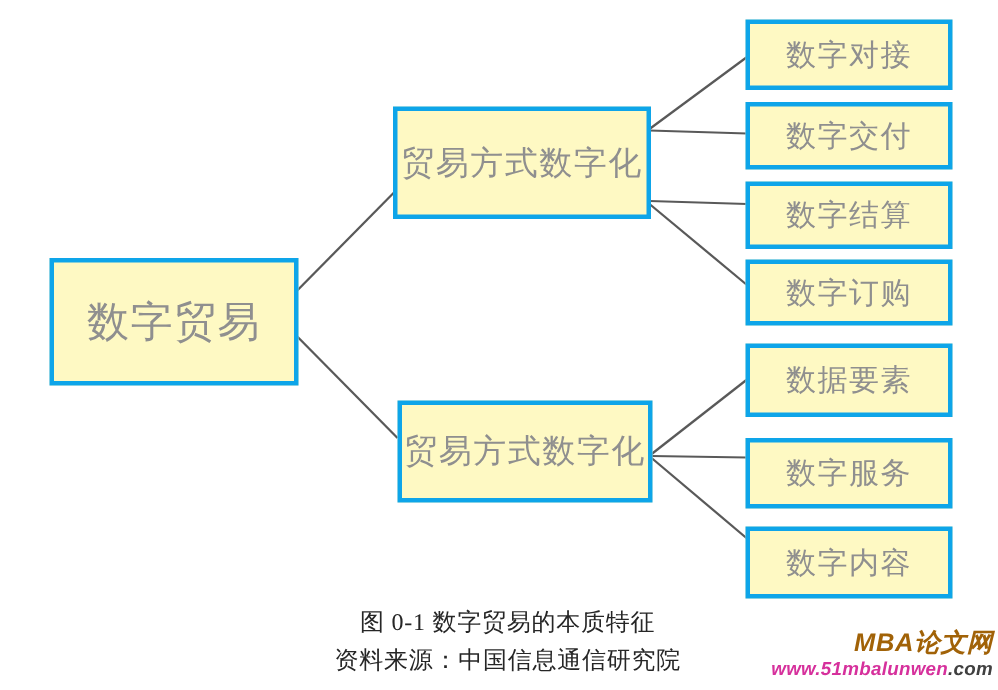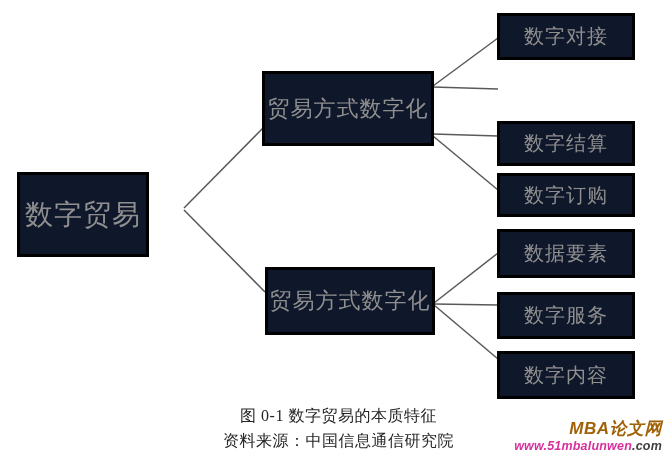--- a/index.html
+++ b/index.html
@@ -16,30 +16,30 @@
     left: 0; top: 0;
     width: 665px; height: 460px;
   }
   .connectors line {
     stroke: #595959;
     stroke-width: 1.5;
   }
   .node {
     position: absolute;
     box-sizing: border-box;
-    background: #0f172a;
-    border: 3px solid #000000;
+    background: #fef9c3;
+    border: 3px solid #0ea5e9;
     color: #8f8f8f;
     display: flex;
     align-items: center;
     justify-content: center;
     white-space: nowrap;
     letter-spacing: 1px;
   }
-  .node-root   { left: 17px;  top: 172px; width: 132px; height: 85px; font-size: 28px; }
+  .node-root   { left: 33px;  top: 172px; width: 166px; height: 85px; font-size: 28px; }
   .node-mid1   { left: 262px; top: 71px;  width: 172px; height: 75px; font-size: 22px; }
   .node-mid2   { left: 265px; top: 267px; width: 170px; height: 68px; font-size: 22px; }
   .leaf        { left: 497px; width: 138px; font-size: 20px; }
   .leaf-1 { top: 13px;  height: 47px; }
   .leaf-2 { top: 68px;  height: 45px; }
   .leaf-3 { top: 121px; height: 45px; }
   .leaf-4 { top: 173px; height: 44px; }
   .leaf-5 { top: 229px; height: 49px; }
   .leaf-6 { top: 292px; height: 47px; }
   .leaf-7 { top: 351px; height: 48px; }
@@ -96,20 +96,21 @@
     <line x1="434" y1="305" x2="498" y2="359"></line>
   </svg>
 
   <div class="node node-root">数字贸易</div>
 
   <div class="node node-mid1">贸易方式数字化</div>
 
   <div class="node node-mid2">贸易方式数字化</div>
 
   <div class="node leaf leaf-1">数字对接</div>
+  <div class="node leaf leaf-2">数字交付</div>
   <div class="node leaf leaf-3">数字结算</div>
   <div class="node leaf leaf-5">数据要素</div>
   <div class="node leaf leaf-4">数字订购</div>
   <div class="node leaf leaf-7">数字内容</div>
   <div class="node leaf leaf-6">数字服务</div>
 
   <div class="caption">
     <div>图 0-1  数字贸易的本质特征</div>
     <div>资料来源：中国信息通信研究院</div>
   </div>

